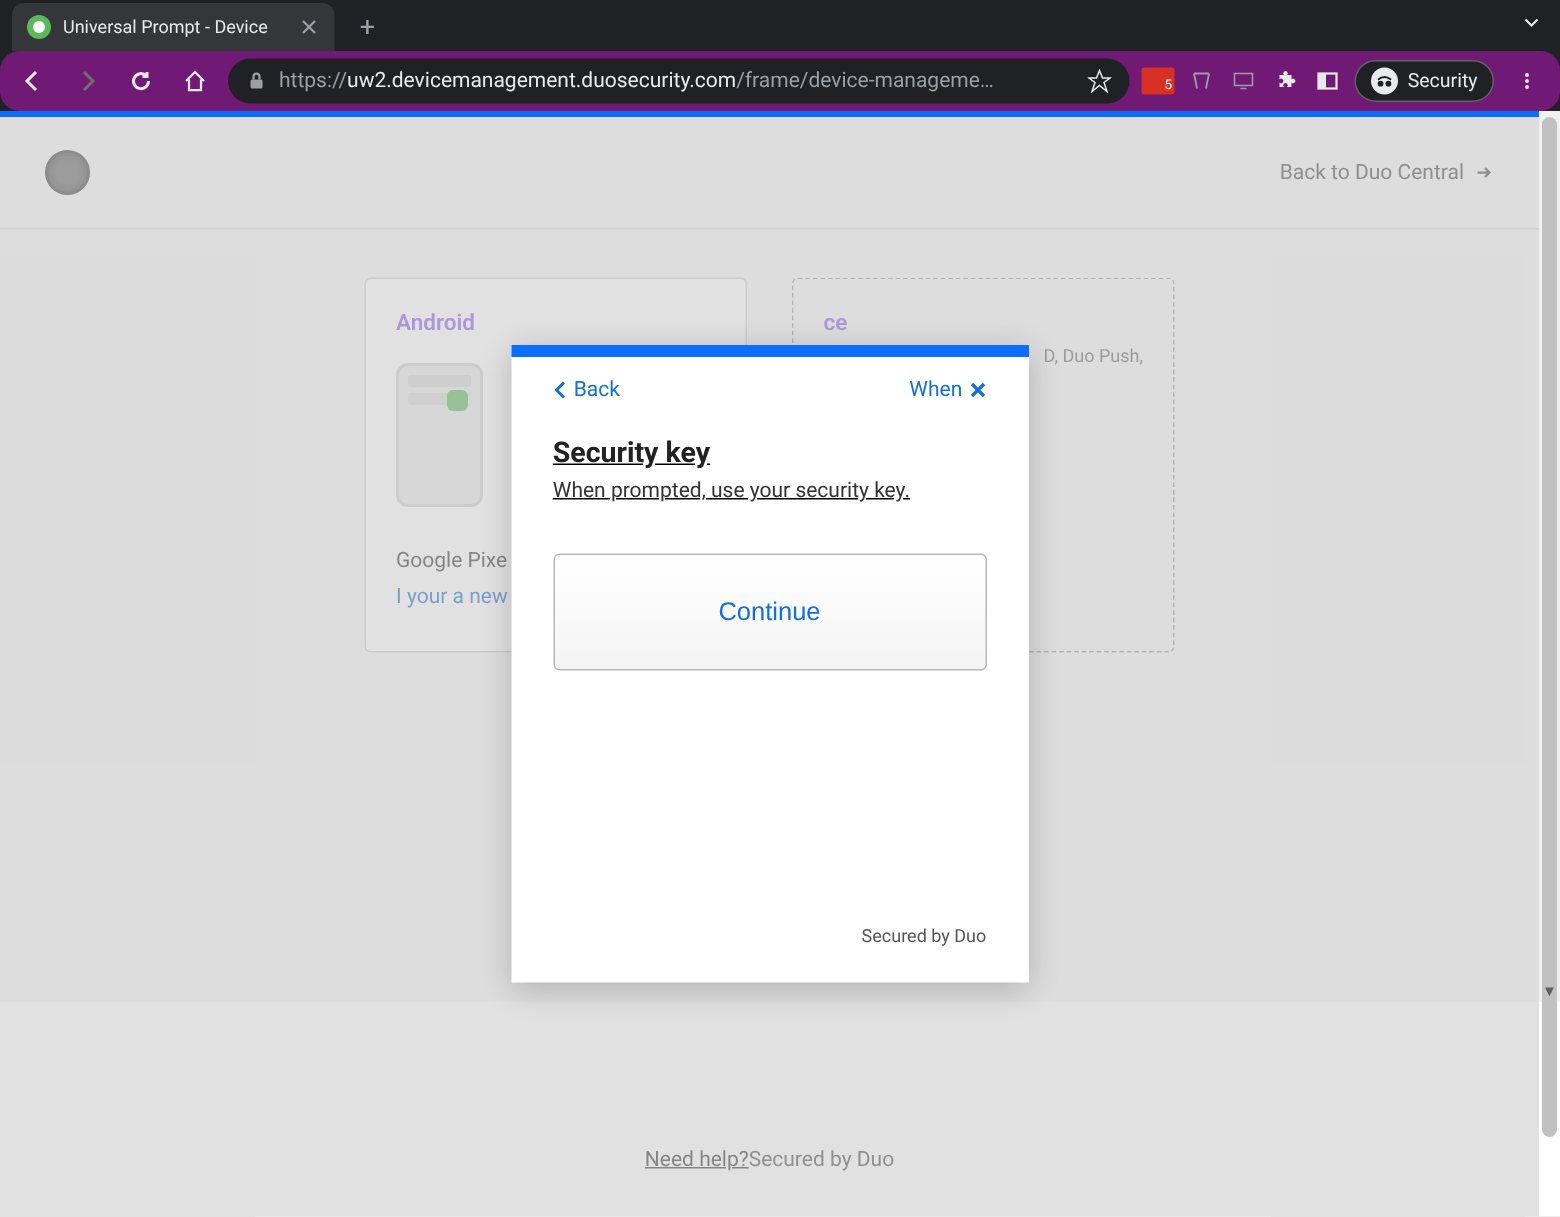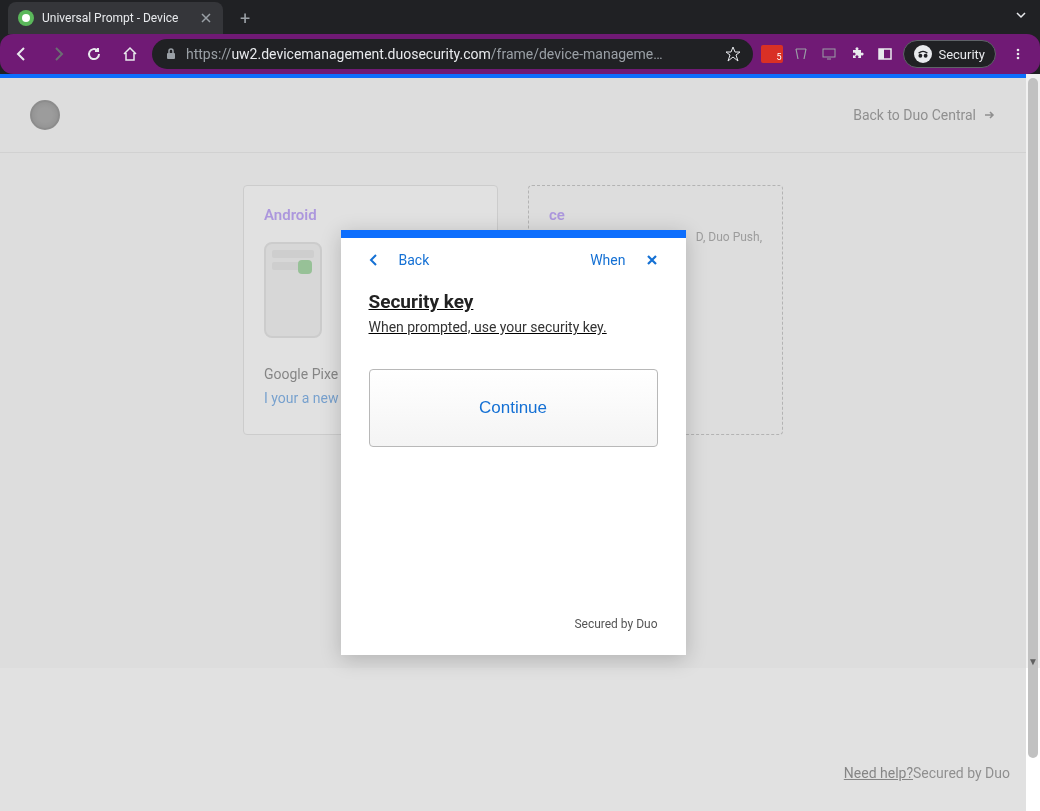--- a/index.html
+++ b/index.html
@@ -53,29 +53,29 @@
     .device-illus .line.short { width: 70%; }
     .device-illus .dot { width: 14px; height: 14px; background: #5cb85c; border-radius: 4px; position: absolute; top: 16px; right: 8px; }
     .card-sub { margin-top: 28px; font-size: 14px; color: #333; }
     .card-link { color: #1470d4; font-size: 14px; margin-top: 8px; display: inline-block; }
     
     .card.dashed { border: 1.5px dashed #999; background: transparent; }
     .dashed .methods { font-size: 12px; color: #666; margin-top: 6px; }
     .add-illus { margin: 30px auto 0; width: 46px; height: 60px; border: 2px solid #c0c0c0; border-radius: 6px; display: flex; align-items: center; justify-content: center; color: #999; font-size: 20px; background: #f0f0f0; position: relative; }
     .add-illus::before { content: ""; position: absolute; top: -8px; left: 50%; transform: translateX(-50%); width: 16px; height: 10px; border: 2px solid #c0c0c0; border-bottom: none; border-radius: 6px 6px 0 0; }
     
-    .footer { position: absolute; bottom: 30px; left: 0; right: 0; display: flex; justify-content: flex-end; padding: 0 16px; font-size: 14px; color: #4b4b4b; }
+    .footer { position: absolute; bottom: 30px; left: 0; right: 0; display: flex; justify-content: center; padding: 0 16px; font-size: 14px; color: #4b4b4b; }
     .need-help { text-decoration: underline; color: #333; }
     
     
     .overlay { position: absolute; inset: 0; background: rgba(200,200,200,0.55); display: flex; align-items: flex-start; justify-content: center; }
     .modal { width: 345px; background: #fff; margin-top: 152px; box-shadow: 0 4px 20px rgba(0,0,0,0.2); }
     .modal-top-bar { height: 8px; background: #0d6efd; }
     .modal-header { display: flex; justify-content: space-between; align-items: center; padding: 14px 28px 0; }
-    .modal-back, .modal-close { display: flex; align-items: center; gap: 20px; color: #1470d4; font-size: 14px; cursor: pointer; }
+    .modal-back, .modal-close { display: flex; align-items: center; gap: 4px; color: #1470d4; font-size: 14px; cursor: pointer; }
     .modal-body { padding: 22px 28px 10px; text-decoration: underline; }
     .modal-title { font-size: 19px; font-weight: 700; color: #222; }
     .modal-text { font-size: 14px; color: #333; margin-top: 6px; }
     .continue-btn { width: 100%; margin-top: 34px; padding: 28px 0; font-size: 17px; color: #1470d4; border: 1px solid #b8b8b8; border-radius: 4px; background: linear-gradient(#fff, #f4f4f4); cursor: pointer; }
     .modal-footer { padding: 0 28px 24px; text-align: right; font-size: 12px; color: #555; margin-top: 160px; }
     
     svg { display: block; }
   </style>
 </head>
 <body>

